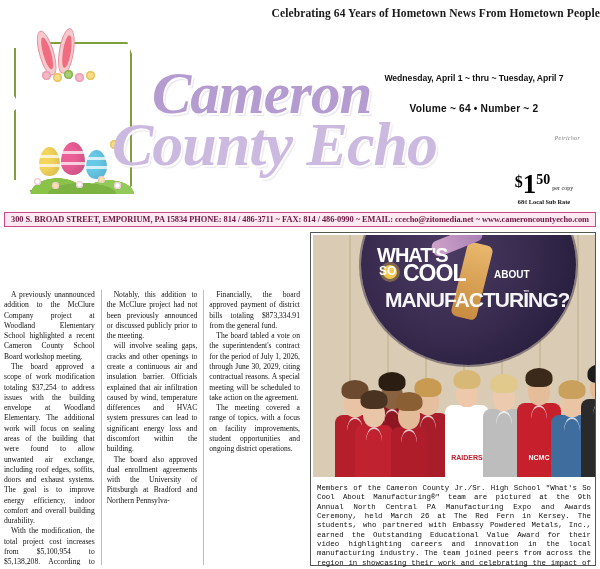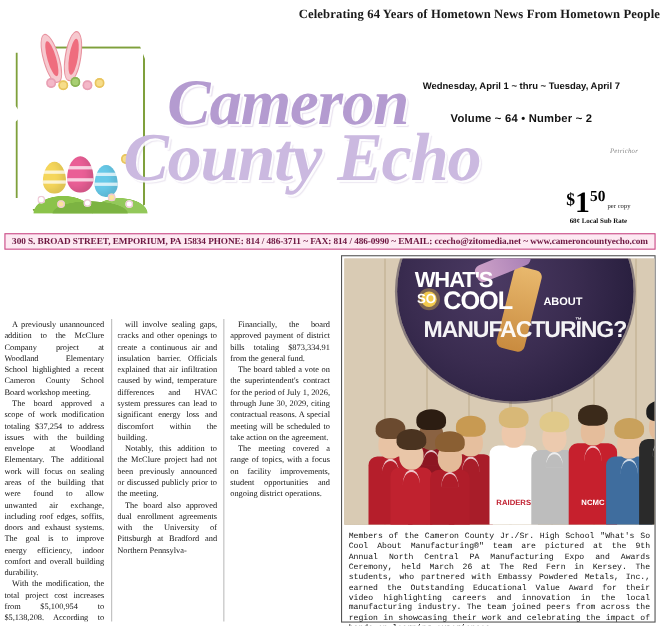--- a/index.html
+++ b/index.html
@@ -307,22 +307,22 @@
 
 
   <div class="cols">
     <div class="col">
         <p>A previously unannounced addition to the McClure Company project at Woodland Elementary School highlighted a recent Cameron County School Board workshop meeting.</p>
         <p>The board approved a scope of work modification totaling $37,254 to address issues with the building envelope at Woodland Elementary. The additional work will focus on sealing areas of the building that were found to allow unwanted air exchange, including roof edges, soffits, doors and exhaust systems. The goal is to improve energy efficiency, indoor comfort and overall building durability.</p>
         <p>With the modification, the total project cost increases from $5,100,954 to $5,138,208. According to information presented at the meeting, the work</p>
       </div>
     <div class="col-rule"></div>
     <div class="col">
+        <p>Notably, this addition to the McClure project had not been previously announced or discussed publicly prior to the meeting.</p>
         <p>will involve sealing gaps, cracks and other openings to create a continuous air and insulation barrier. Officials explained that air infiltration caused by wind, temperature differences and HVAC system pressures can lead to significant energy loss and discomfort within the building.</p>
-        <p>Notably, this addition to the McClure project had not been previously announced or discussed publicly prior to the meeting.</p>
         <p>The board also approved dual enrollment agreements with the University of Pittsburgh at Bradford and Northern Pennsylva-</p>
       </div>
     <div class="col-rule"></div>
     <div class="col">
         <p>Financially, the board approved payment of district bills totaling $873,334.91 from the general fund.</p>
         <p>The board tabled a vote on the superintendent's contract for the period of July 1, 2026, through June 30, 2029, citing contractual reasons. A special meeting will be scheduled to take action on the agreement.</p>
         <p>The meeting covered a range of topics, with a focus on facility improvements, student opportunities and ongoing district operations.</p>
       </div>
   </div>
 

